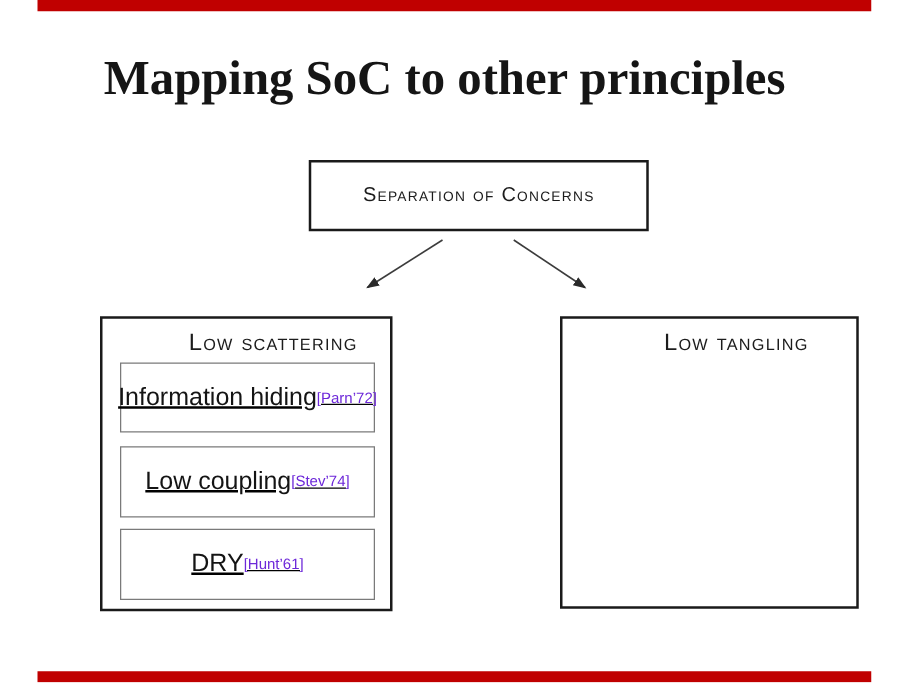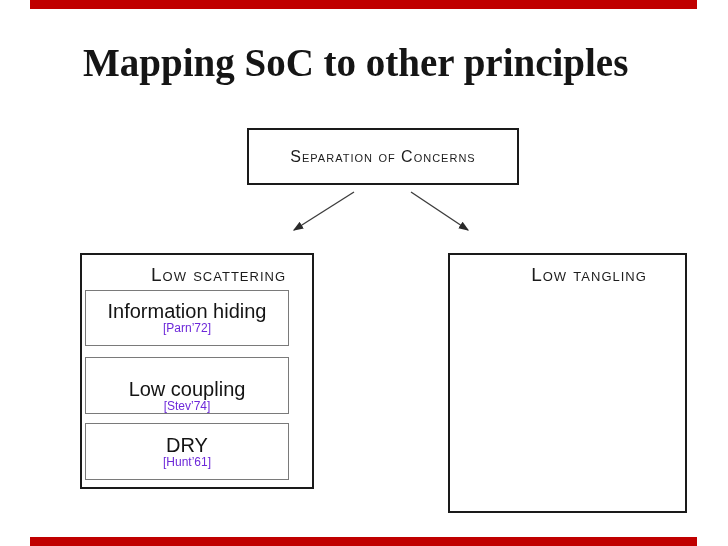--- a/index.html
+++ b/index.html
@@ -71,43 +71,43 @@
   .panel-left {
     left: 80px;
     top: 253px;
     width: 234px;
     height: 236px;
   }
   .panel-right {
     left: 448px;
     top: 253px;
     width: 239px;
-    height: 260px;
+    height: 234px;
   }
   .panel-header {
     margin-top: 9px;
     text-align: center;
     font-size: 19px;
     white-space: nowrap;
     margin-left: 43px;
   }
   .item-box {
     position: absolute;
-    left: 3px;
+    left: 14px;
     width: 202px;
     border: 1px solid #7a7a7a;
     box-sizing: content-box;
     background: #ffffff;
     display: flex;
-    flex-direction: column;
     align-items: center;
     justify-content: center;
+    text-decoration: underline;
   }
   .item-box.b1 { top: 35px;  height: 54px; }
-  .item-box.b2 { top: 102px; height: 55px; justify-content: flex-end; }
+  .item-box.b2 { top: 102px; height: 55px; }
   .item-box.b3 { top: 168px; height: 55px; }
   .item-label {
     font-size: 20px;
     line-height: 21px;
     color: #141414;
     white-space: nowrap;
   }
   .item-citation {
     font-size: 12px;
     line-height: 13px;

